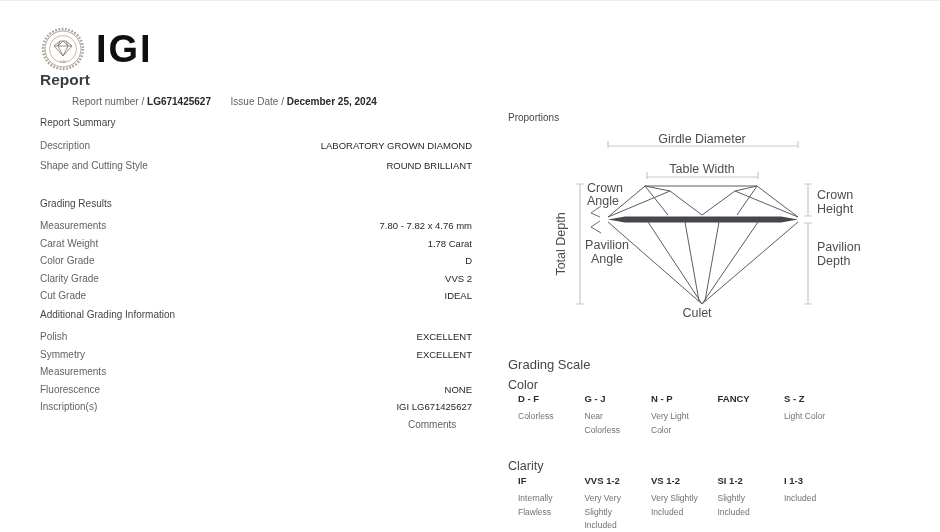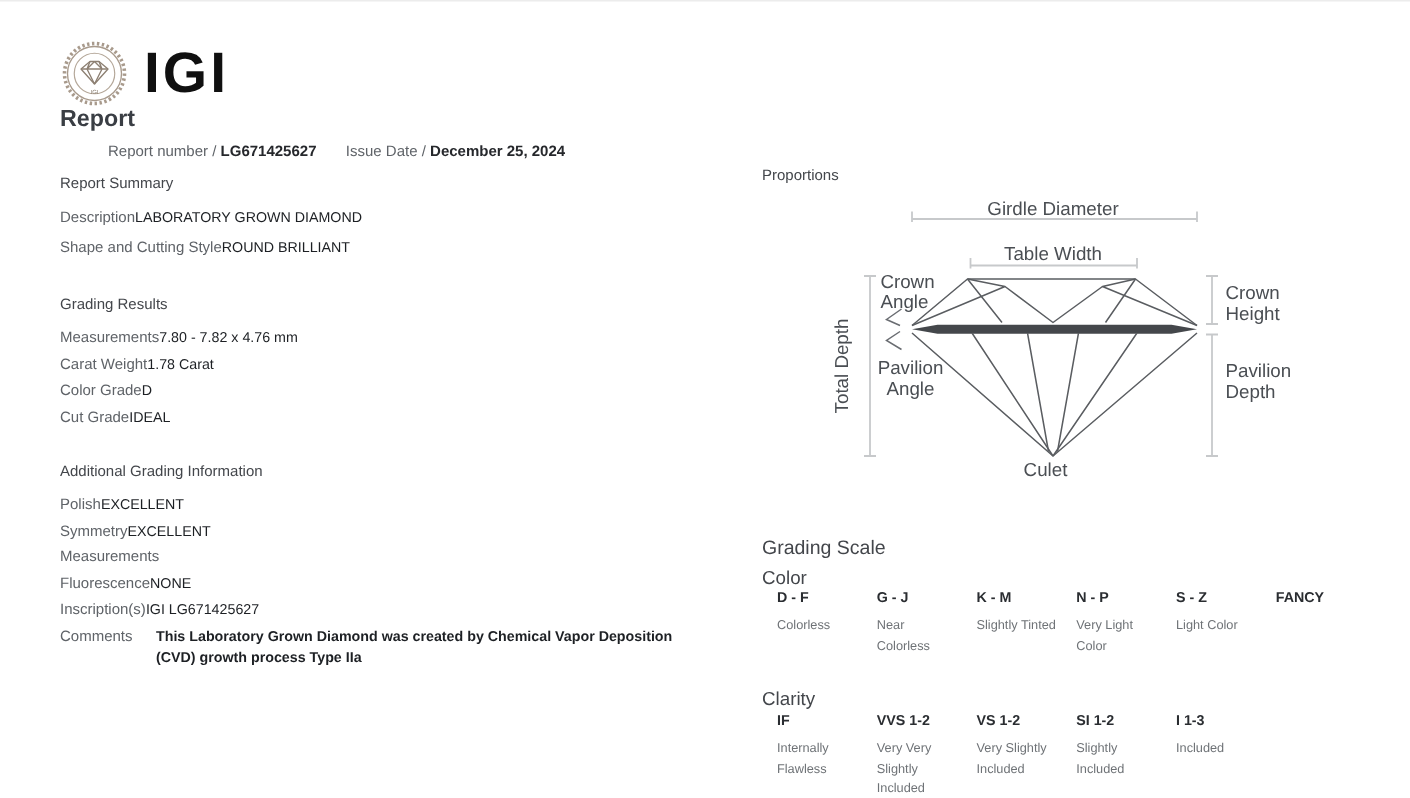--- a/index.html
+++ b/index.html
@@ -17,21 +17,21 @@
   
   .abs { position:absolute; }
 
   .page-title { font-size:15.5px; font-weight:700; color:#3a3e44; }
   .meta { font-size:10px; color:#5f6368;padding-left:32px; }
   .meta b { color:#26282c; font-weight:700; }
   .meta .sep { display:inline-block; width:14px; }
 
   .section-h { font-size:10px; font-weight:400; color:#43464b; }
 
-  .frow { display:flex; justify-content:flex-start; align-items:baseline; line-height:11px; }
+  .frow { display:flex; justify-content:space-between; align-items:baseline; line-height:11px; }
   .frow .lbl { font-size:10px; color:#5f6368; font-weight:400; }
   .frow .val { font-size:9.5px; color:#1d2024; font-weight:400; text-align:right; }
 
   .rows-20 .frow { margin-bottom:9px; }
   .rows-17 .frow { margin-bottom:6.6px; }
 
   .comments { display:flex; align-items:flex-start;justify-content:flex-end; }
   .comments .lbl { font-size:10px; color:#5f6368; width:64px; flex:0 0 64px; line-height:13px; }
   .comments .txt { font-size:9.5px; font-weight:700; color:#1d2024; width:368px; line-height:13.5px; }
 
@@ -101,20 +101,24 @@
     </div>
     <div class="frow">
       <span class="lbl">Carat Weight</span>
       <span class="val">1.78 Carat</span>
     </div>
     <div class="frow">
       <span class="lbl">Color Grade</span>
       <span class="val">D</span>
     </div>
     <div class="frow">
+      <span class="lbl">Clarity Grade</span>
+      <span class="val">VVS 2</span>
+    </div>
+    <div class="frow">
       <span class="lbl">Cut Grade</span>
       <span class="val">IDEAL</span>
     </div>
   </div>
 
   <div class="abs section-h" style="left:40px; top:308px;">Additional Grading Information</div>
 
   <div class="abs rows-17" style="left:40px; top:330px; width:432px;">
     <div class="frow">
       <span class="lbl">Polish</span>
@@ -133,21 +137,20 @@
       <span class="val">NONE</span>
     </div>
     <div class="frow">
       <span class="lbl">Inscription(s)</span>
       <span class="val">IGI LG671425627</span>
     </div>
   </div>
 
   <div class="abs comments" style="left:40px; top:417px; width:432px;">
     <span class="lbl">Comments</span>
-    <div class="txt">This Laboratory Grown Diamond was created by Chemical Vapor Deposition (CVD) growth process Type IIa</div>
   </div>
 
   <div class="abs section-h" style="left:508px; top:111px;">Proportions</div>
 
   <svg class="abs" style="left:545px; top:126px;" width="368" height="202" viewBox="0 0 368 202">
 
     <path class="measure" d="M63,19 H253 M63,14 V21 M253,14 V21"></path>
     <path class="measure" d="M102,50 H213 M102,45 V52 M213,45 V52"></path>
     <path class="measure" d="M35,57 V177 M31,57 H39 M31,177 H39"></path>
     <path class="measure" d="M263,57 V89 M259,57 H267 M259,89 H267"></path>
@@ -194,35 +197,31 @@
       <div class="scale-item">
         <div class="scale-grade">D - F</div>
         <div class="scale-desc">Colorless</div>
       </div>
       <div class="scale-item">
         <div class="scale-grade">G - J</div>
         <div class="scale-desc">Near
 Colorless</div>
       </div>
       <div class="scale-item">
-        <div class="scale-grade">K - M</div>
-        <div class="scale-desc">Slightly Tinted</div>
-      </div>
-      <div class="scale-item">
         <div class="scale-grade">N - P</div>
         <div class="scale-desc">Very Light
 Color</div>
       </div>
       <div class="scale-item">
+        <div class="scale-grade">FANCY</div>
+        <div class="scale-desc"></div>
+      </div>
+      <div class="scale-item">
         <div class="scale-grade">S - Z</div>
         <div class="scale-desc">Light Color</div>
-      </div>
-      <div class="scale-item">
-        <div class="scale-grade">FANCY</div>
-        <div class="scale-desc"></div>
       </div>
     </div>
 
     <div class="gs-sub" style="top:108px;">Clarity</div>
 
     <div class="scale-row" style="top:124px;">
       <div class="scale-item">
         <div class="scale-grade">IF</div>
         <div class="scale-desc">Internally
 Flawless</div>

